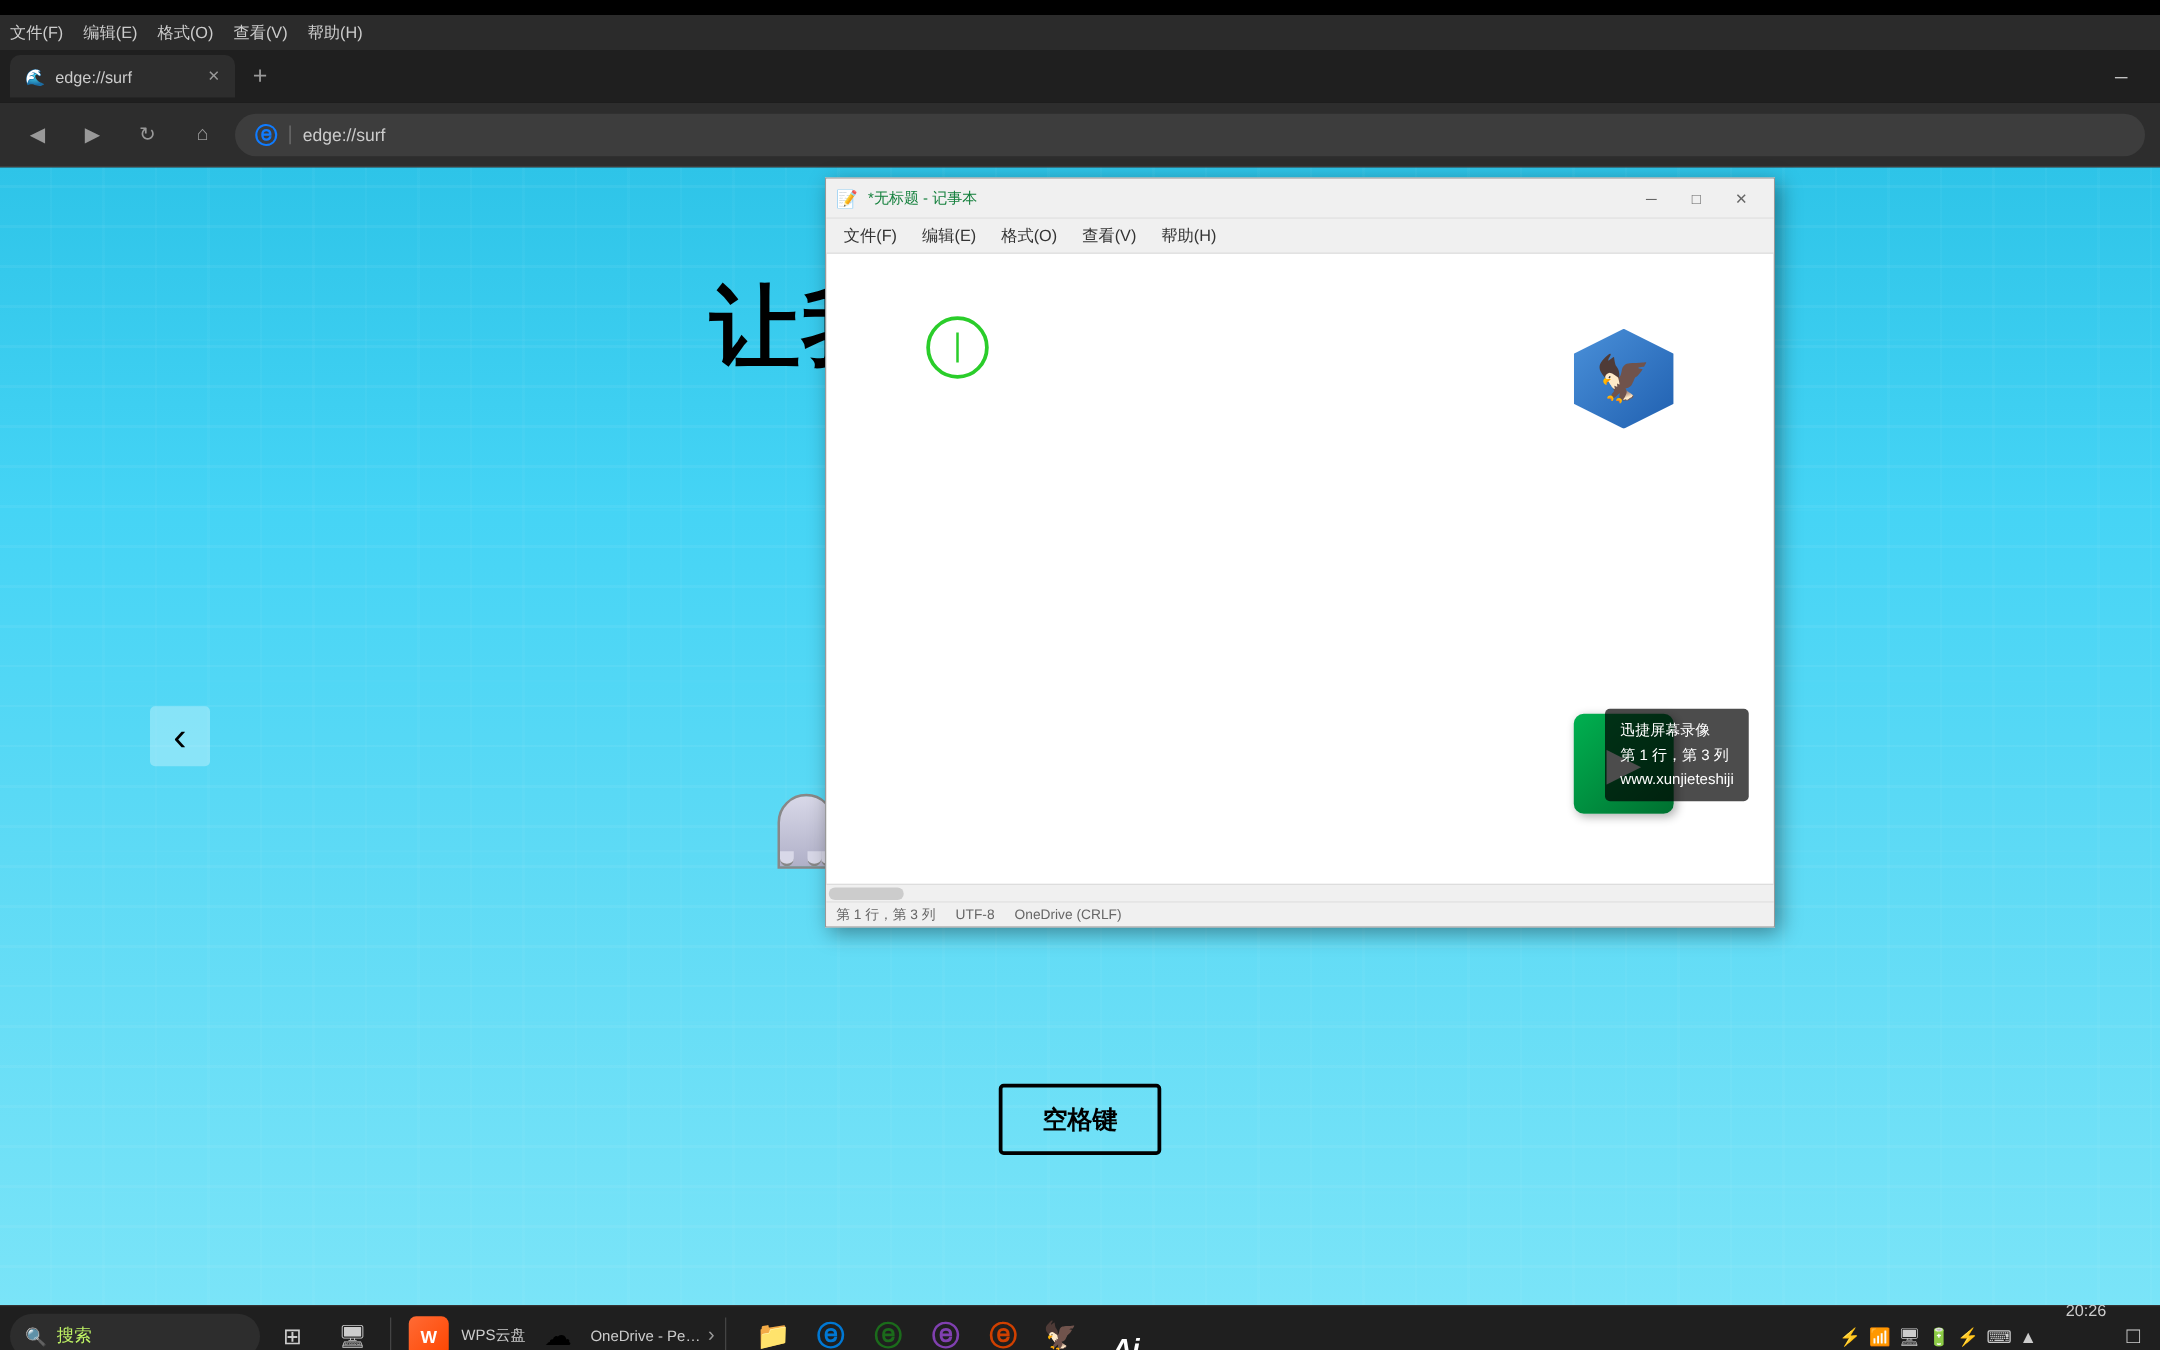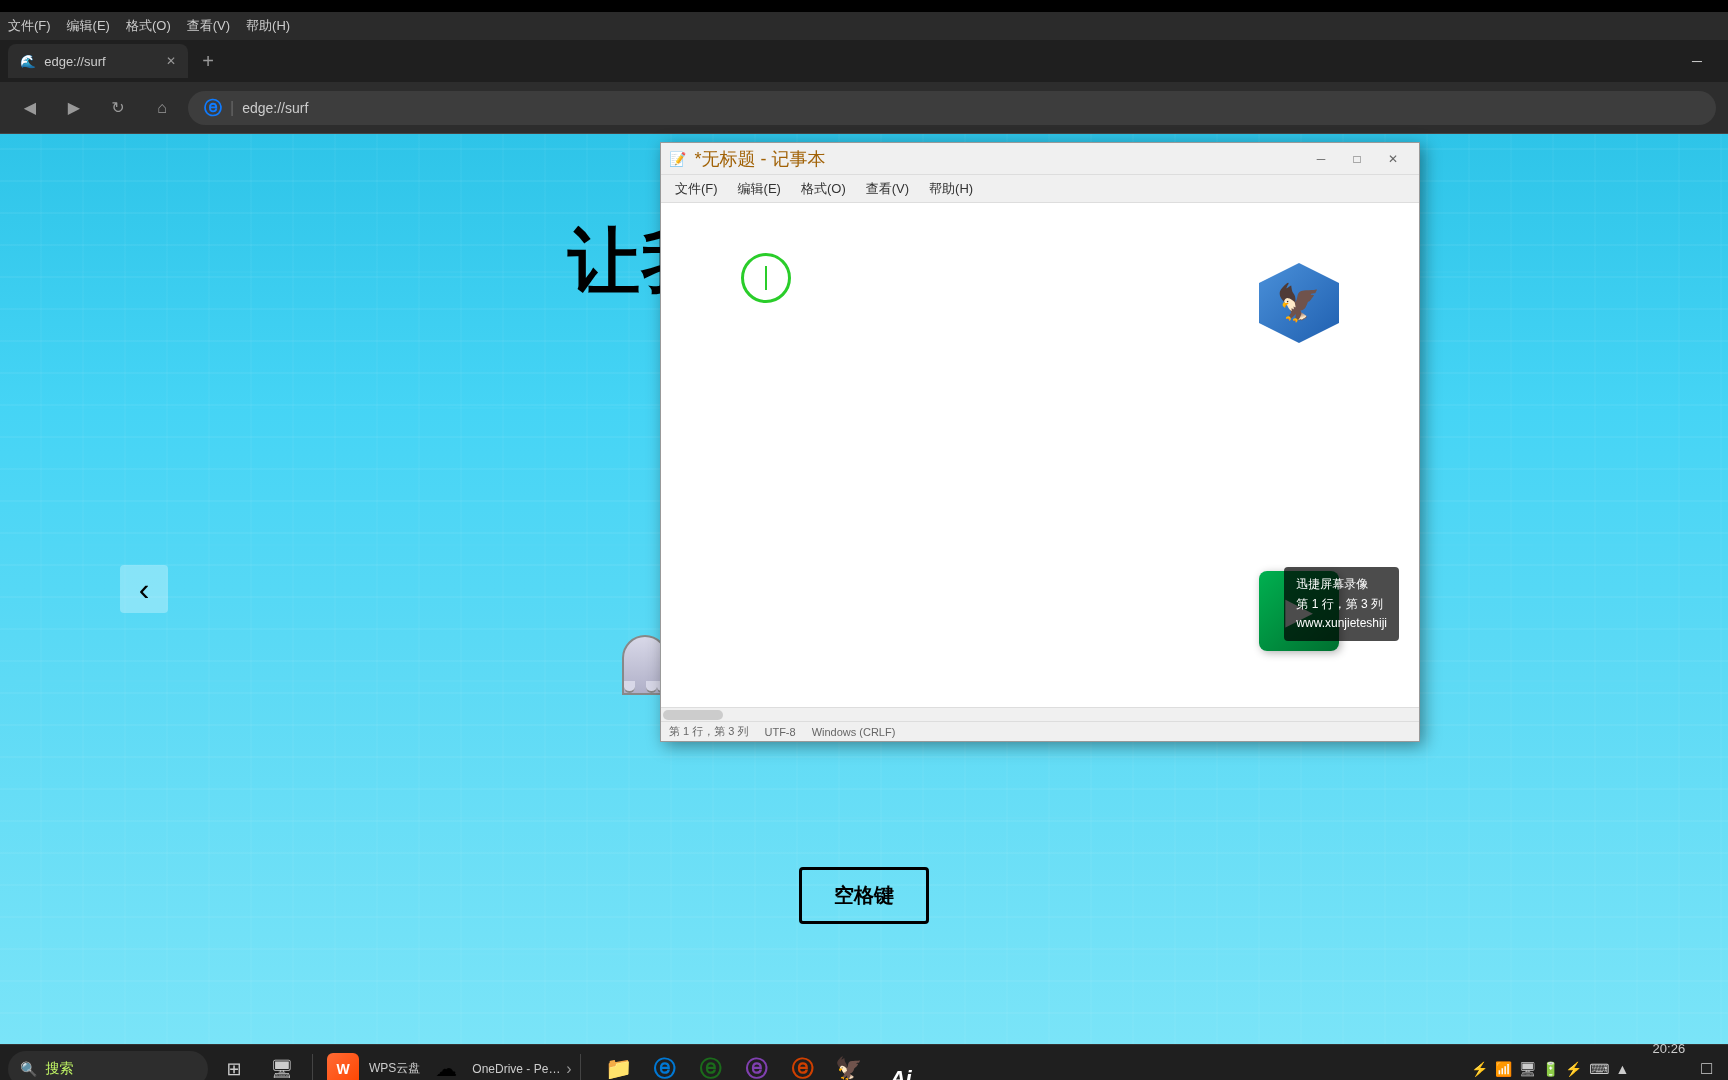--- a/index.html
+++ b/index.html
@@ -55,21 +55,21 @@
     .nav-arrow-left { left: 120px; }
 
     
     .space-key-container { position: absolute; bottom: 120px; left: 50%; transform: translateX(-50%); }
     .space-key { background: transparent; border: 3px solid #000; color: #000; font-size: 20px; font-weight: bold; padding: 12px 32px; cursor: pointer; font-family: 'Courier New', monospace; border-radius: 4px; }
 
     
     .notepad-window { position: absolute; top: 130px; left: 660px; width: 760px; height: 600px; background: #fff; border: 1px solid #999; box-shadow: 4px 4px 16px rgba(0,0,0,0.4); z-index: 10; }
     .notepad-title-bar { background: #f0f0f0; height: 32px; display: flex; align-items: center; padding: 0 8px; border-bottom: 1px solid #ddd; }
     .notepad-icon { font-size: 14px; margin-right: 8px; }
-    .notepad-title { font-size: 18px; color: #a16207; flex: 1; }
+    .notepad-title { font-size: 12px; color: #15803d; flex: 1; }
     .notepad-win-btns { display: flex; gap: 0; }
     .notepad-win-btn { width: 36px; height: 30px; display: flex; align-items: center; justify-content: center; font-size: 12px; color: #666; cursor: pointer; }
     .notepad-menu-bar { background: #f0f0f0; height: 28px; display: flex; align-items: center; padding: 0 4px; border-bottom: 1px solid #ddd; }
     .notepad-menu-item { font-size: 13px; color: #333; padding: 0 10px; cursor: pointer; height: 28px; display: flex; align-items: center; }
     .notepad-content { position: relative; padding: 8px; height: calc(100% - 60px - 20px); overflow: hidden; }
     .notepad-text-content { font-size: 36px; font-weight: bold; color: #000; font-family: 'Simsun', serif; }
     @keyframes blink { 50% { opacity: 0; } }
     .notepad-cursor-circle { position: absolute; top: 50px; left: 80px; width: 50px; height: 50px; border: 3px solid #2acd2a; border-radius: 50%; display: flex; align-items: center; justify-content: center; }
     .notepad-cursor-line { width: 2px; height: 24px; background: #2acd2a; }
     .notepad-status-bar { height: 20px; background: #f0f0f0; border-top: 1px solid #ddd; display: flex; align-items: center; padding: 0 8px; gap: 16px; }
@@ -261,21 +261,21 @@
       </div>
     </div>
 
     <div style="position:absolute; bottom:20px; left:0; right:0; height:14px; background:#f0f0f0; border-top:1px solid #ddd;">
       <div style="width:60px; height:10px; background:#ccc; border-radius:5px; margin:2px;"></div>
     </div>
 
     <div class="notepad-status-bar">
       <span class="notepad-status-text">第 1 行，第 3 列</span>
       <span class="notepad-status-text">UTF-8</span>
-      <span class="notepad-status-text">Windows (CRLF)</span>
+      <span class="notepad-status-text">OneDrive (CRLF)</span>
     </div>
 
     <div class="video-editor-icon">
       <span class="video-editor-symbol">▶</span>
     </div>
 
     <div class="watermark">
       <div>迅捷屏幕录像</div>
       <div>第 1 行，第 3 列</div>
       <div>www.xunjieteshiji</div>

